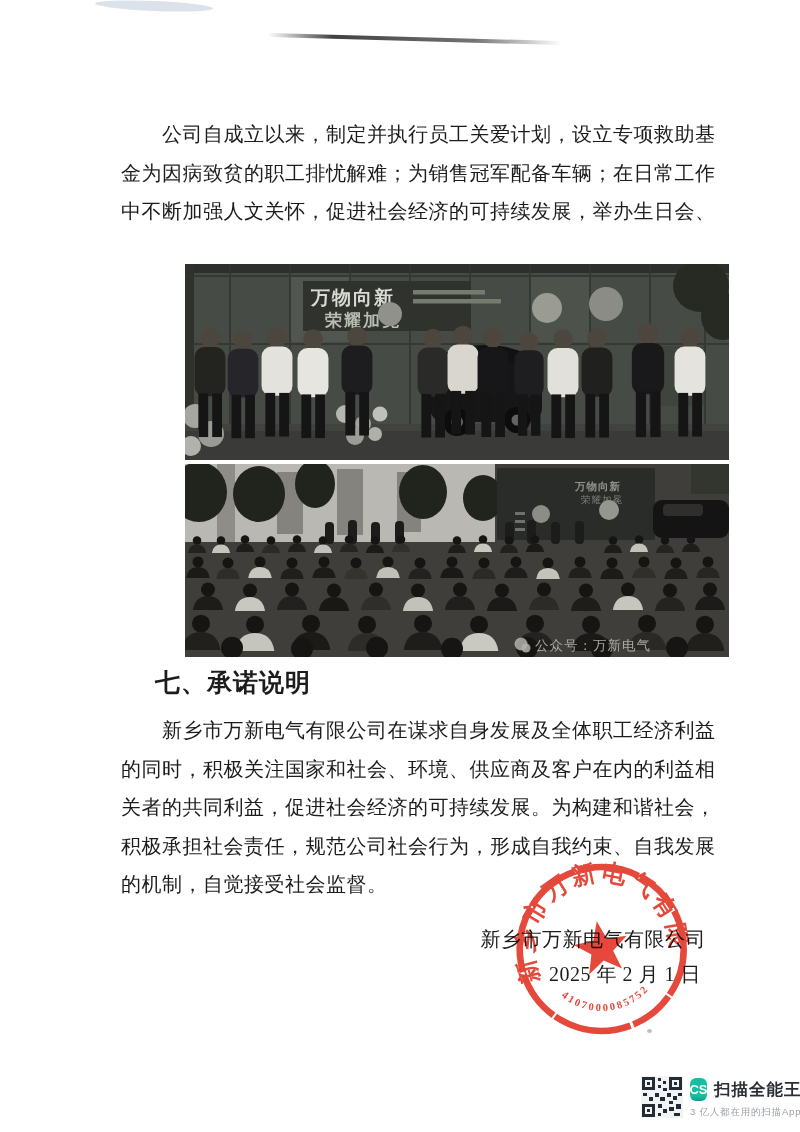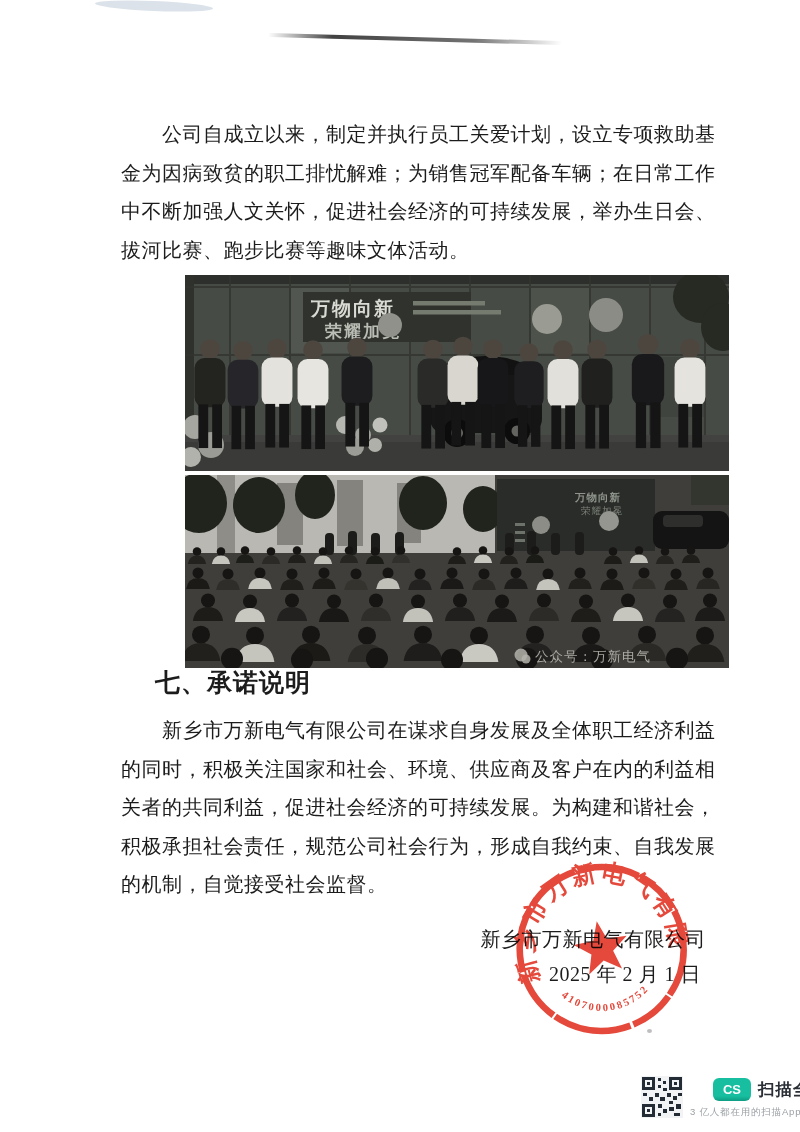--- a/index.html
+++ b/index.html
@@ -43,61 +43,59 @@
     font-size:25px;font-weight:bold;letter-spacing:1px;
     white-space:nowrap;
     text-align:right;
   }
 
   .sig{white-space:nowrap;font-size:20px;letter-spacing:.5px;}
   #sig-company{top:926px;right:94px;}
   #sig-date{top:961px;right:99px;text-align:center;}
 
   
-  #photos{left:158px;top:275px;width:440px;padding-left:27px;}
+  #photos{left:158px;top:264px;width:440px;padding-left:27px;}
   #photo-top{display:block;width:544px;height:196px;background:#474b46;}
   #photo-bottom{display:block;width:544px;height:193px;background:#3f3e3b;margin-top:4px;}
 
   
   #seal{
     left:511px;top:860px;width:182px;height:182px;
     mix-blend-mode:multiply;
     opacity:.92;
     z-index:5;
   }
 
   
   #scanner{left:641px;top:1074px;width:150px;height:50px;
     font-family:"Liberation Sans","DejaVu Sans",sans-serif;}
   #qr{position:absolute;left:0;top:2px;width:42px;height:42px;}
   #cs-right{position:absolute;left:49px;top:4px;}
   #cs-row{display:flex;align-items:center;}
   #cs-logo{
-    width:38px;height:23px;border-radius:6px;
+    width:17px;height:23px;border-radius:6px;
     background:linear-gradient(180deg,#17bfa0 78%,#0e9c84 100%);
     color:#fff;font-size:13px;font-weight:bold;
     display:flex;align-items:center;justify-content:center;
     letter-spacing:0;
-    margin-left:23px;
   }
   #cs-title{margin-left:7px;font-size:16.5px;font-weight:bold;color:#2a2f36;letter-spacing:1px;white-space:nowrap;}
   #cs-sub{margin-top:5px;font-size:9.5px;color:#9ba0a5;letter-spacing:.8px;white-space:nowrap;}
 </style>
 </head>
 <body>
 
 <div class="abs smudge"></div>
 <div class="abs streak"></div>
 <div class="abs dot-artifact"></div>
 
 <div id="para1" class="abs para">
   <div class="line indent">公司自成立以来，制定并执行员工关爱计划，设立专项救助基</div>
   <div class="line">金为因病致贫的职工排忧解难；为销售冠军配备车辆；在日常工作</div>
   <div class="line">中不断加强人文关怀，促进社会经济的可持续发展，举办生日会、</div>
-  <div class="line">拔河比赛、跑步比赛等趣味文体活动。</div>
 </div>
 
 <div id="photos" class="abs">
 
   <svg id="photo-top" viewBox="0 0 544 196">
     <defs>
       <symbol id="pf" viewBox="0 0 22 62">
         <circle cx="11" cy="6.5" r="5.4" fill="#4d463f"></circle>
         <rect x="2.5" y="11.5" width="17" height="27" rx="5.5" fill="currentColor"></rect>
         <rect x="4.6" y="37" width="5.4" height="24" fill="#151515"></rect>

